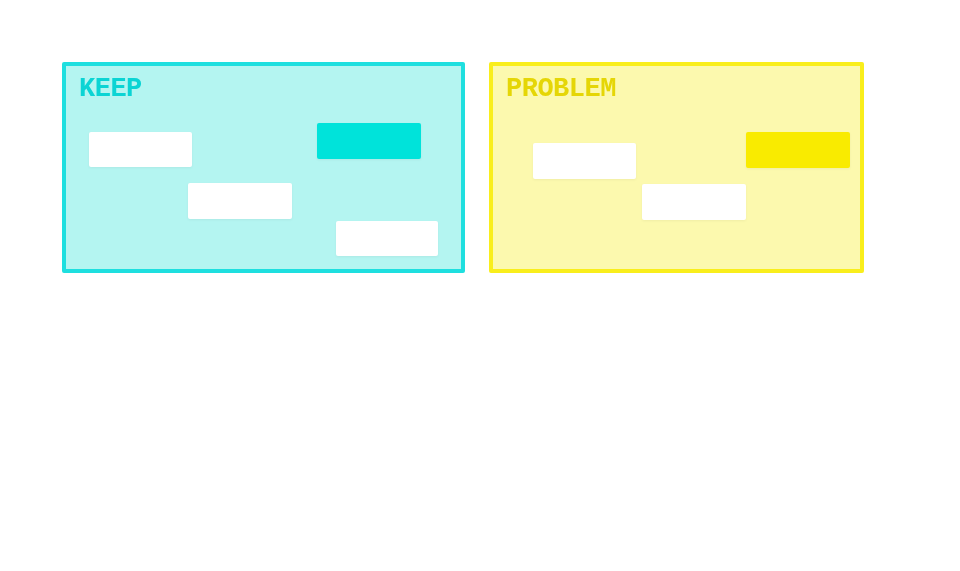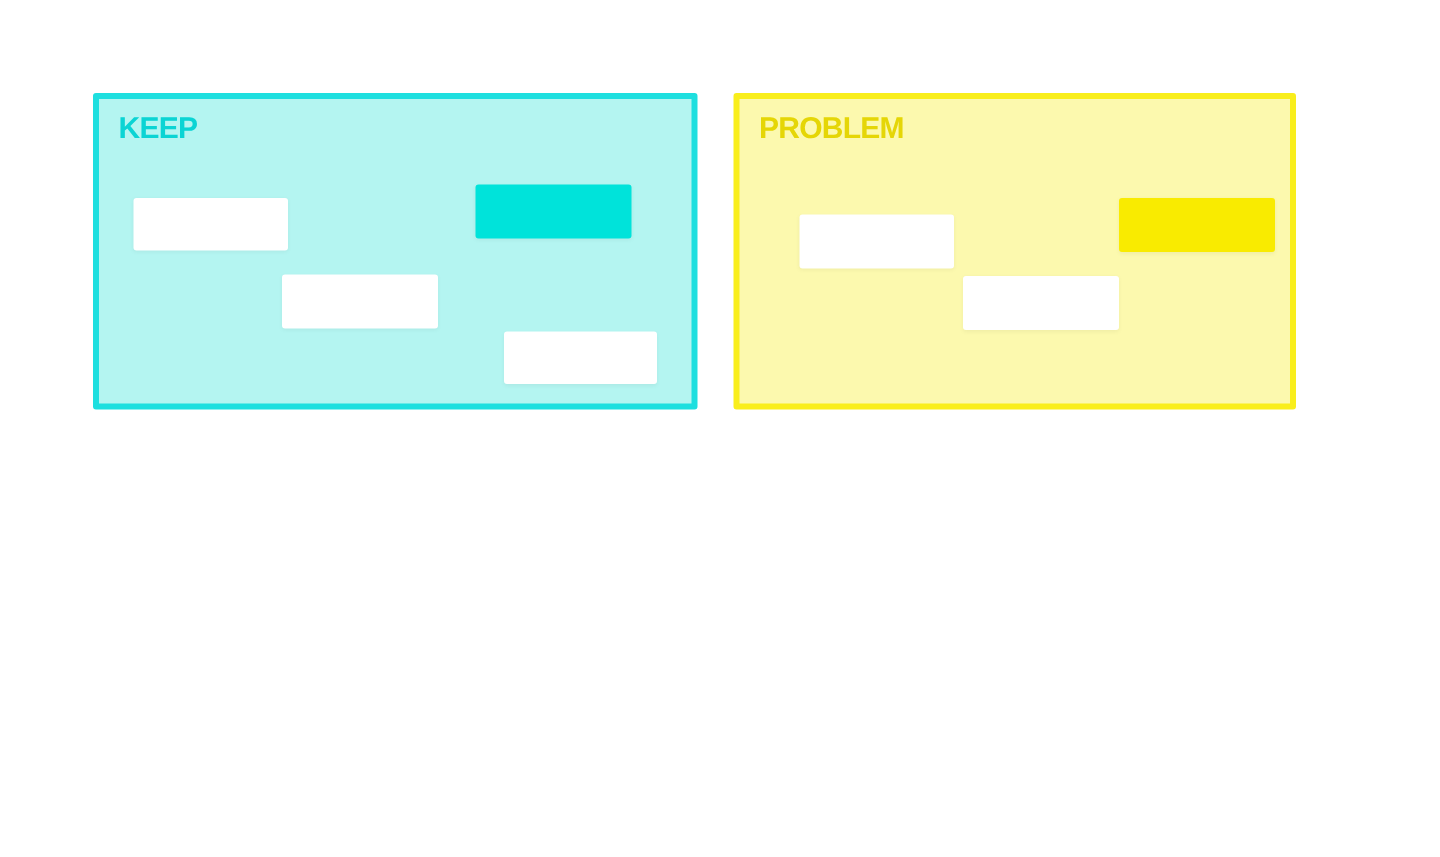--- a/index.html
+++ b/index.html
@@ -22,25 +22,25 @@
     border-style: solid;
     border-width: 4px;
     box-sizing: border-box;
     border-radius: 2px;
   }
   .panel-title {
     margin: 0;
     position: absolute;
     left: 13px;
     top: 10px;
-    font-size: 20px;
+    font-size: 27px;
     font-weight: bold;
     letter-spacing: -0.5px;
     line-height: 1;
-    font-family: Liberation Sans, sans-serif;
+    font-family: Liberation Mono, monospace;
   }
   .notes {
     position: absolute;
     inset: -4px; 
   }
   .note {
     position: absolute;
     border-radius: 2px;
     box-shadow: 0 1px 3px rgba(0,0,0,0.05);
   }

